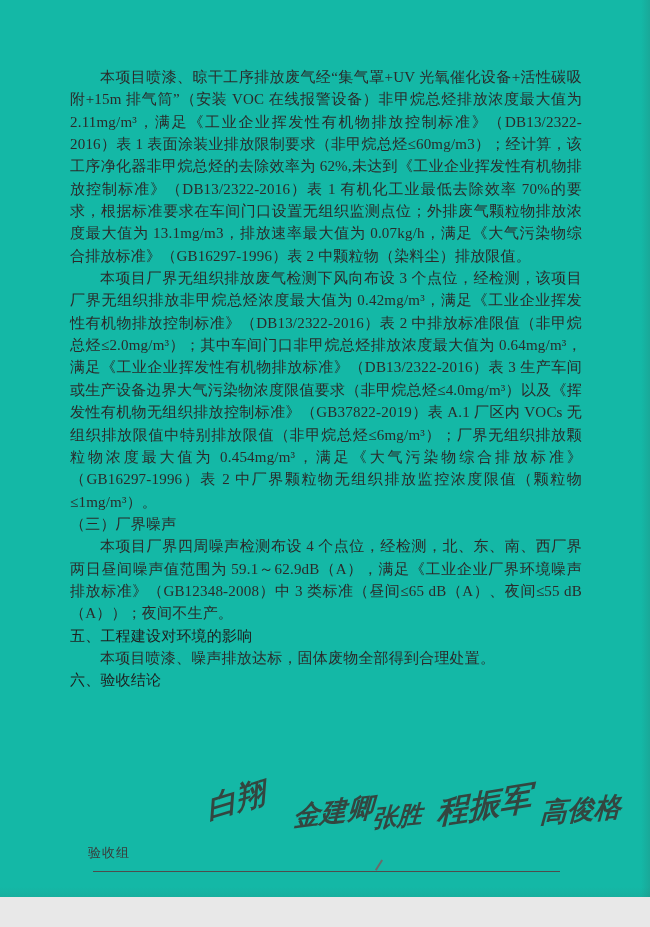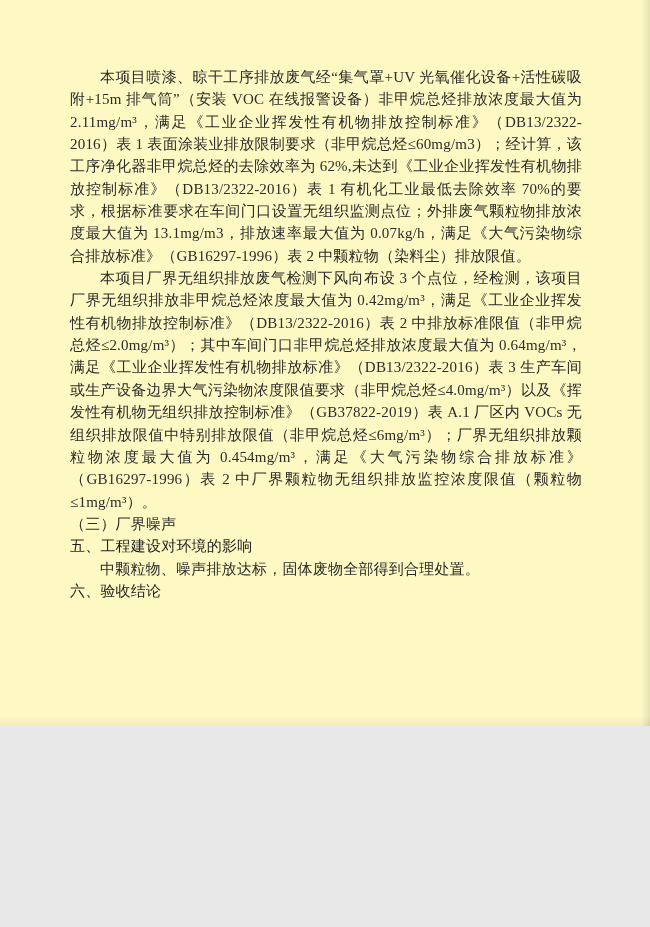--- a/index.html
+++ b/index.html
@@ -1,20 +1,20 @@
 <!DOCTYPE html>
 <html lang="zh"><head>
 <meta charset="utf-8">
 <style>
   html,body { margin:0; padding:0; background:#e8e8e8; }
   .page {
     position:relative;
-    width:650px; height:726px;
+    width:650px; height:897px;
     margin:0 auto;
-    background:#fef9c3;
+    background:#14b8a6;
     overflow:hidden;
     font-family:"Liberation Serif","DejaVu Serif",serif;
   }
   
   .edge-right {
     position:absolute; top:0; right:0; width:9px; height:100%;
     background:linear-gradient(to right, rgba(0,0,0,0), rgba(60,60,60,0.13));
     pointer-events:none;
   }
   .edge-bottom {
@@ -70,22 +70,23 @@
 </style>
 </head>
 <body>
 
 <div class="page">
 
   <div class="content">
     <p class="para">本项目喷漆、晾干工序排放废气经“集气罩+UV 光氧催化设备+活性碳吸附+15m 排气筒”（安装 VOC 在线报警设备）非甲烷总烃排放浓度最大值为 2.11mg/m³，满足《工业企业挥发性有机物排放控制标准》（DB13/2322-2016）表 1 表面涂装业排放限制要求（非甲烷总烃≤60mg/m3）；经计算，该工序净化器非甲烷总烃的去除效率为 62%,未达到《工业企业挥发性有机物排放控制标准》（DB13/2322-2016）表 1 有机化工业最低去除效率 70%的要求，根据标准要求在车间门口设置无组织监测点位；外排废气颗粒物排放浓度最大值为 13.1mg/m3，排放速率最大值为 0.07kg/h，满足《大气污染物综合排放标准》（GB16297-1996）表 2 中颗粒物（染料尘）排放限值。</p>
     <p class="para">本项目厂界无组织排放废气检测下风向布设 3 个点位，经检测，该项目厂界无组织排放非甲烷总烃浓度最大值为 0.42mg/m³，满足《工业企业挥发性有机物排放控制标准》（DB13/2322-2016）表 2 中排放标准限值（非甲烷总烃≤2.0mg/m³）；其中车间门口非甲烷总烃排放浓度最大值为 0.64mg/m³，满足《工业企业挥发性有机物排放标准》（DB13/2322-2016）表 3 生产车间或生产设备边界大气污染物浓度限值要求（非甲烷总烃≤4.0mg/m³）以及《挥发性有机物无组织排放控制标准》（GB37822-2019）表 A.1 厂区内 VOCs 无组织排放限值中特别排放限值（非甲烷总烃≤6mg/m³）；厂界无组织排放颗粒物浓度最大值为 0.454mg/m³，满足《大气污染物综合排放标准》（GB16297-1996）表 2 中厂界颗粒物无组织排放监控浓度限值（颗粒物≤1mg/m³）。</p>
     <p class="subhead">（三）厂界噪声</p>
+    <p class="para">本项目厂界四周噪声检测布设 4 个点位，经检测，北、东、南、西厂界两日昼间噪声值范围为 59.1～62.9dB（A），满足《工业企业厂界环境噪声排放标准》（GB12348-2008）中 3 类标准（昼间≤65 dB（A）、夜间≤55 dB（A））；夜间不生产。</p>
     <p class="head">五、工程建设对环境的影响</p>
-    <p class="para">中颗粒物、噪声排放达标，固体废物全部得到合理处置。</p>
+    <p class="para">本项目喷漆、噪声排放达标，固体废物全部得到合理处置。</p>
     <p class="head">六、验收结论</p>
   </div>
 
   <div class="signatures">
     <span class="sig sig-1">白翔</span>
     <span class="sig sig-2">金建卿</span>
     <span class="sig sig-3">张胜</span>
     <span class="sig sig-4">程振军</span>
     <span class="sig sig-5">高俊格</span>
   </div>

